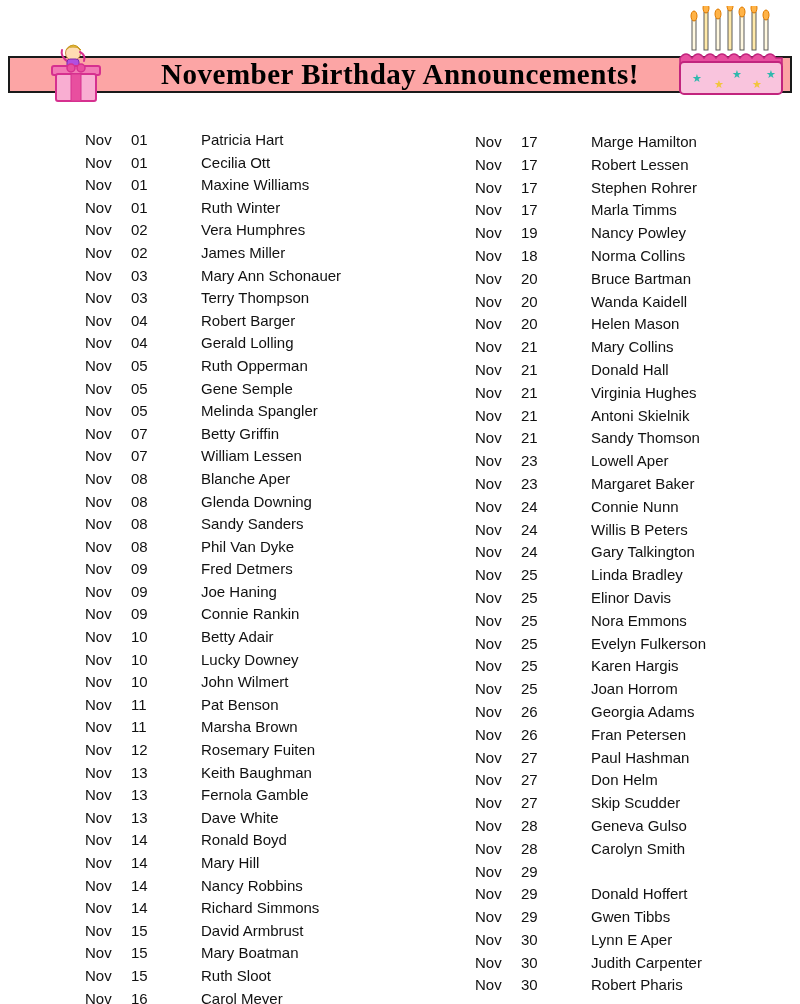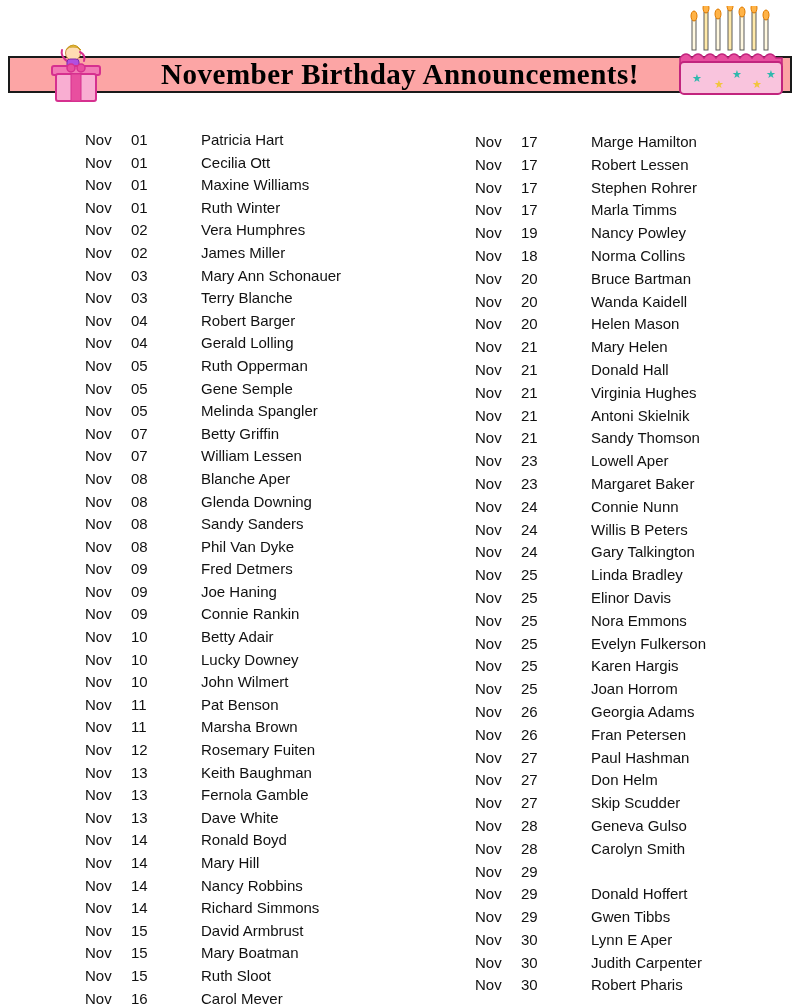--- a/index.html
+++ b/index.html
@@ -166,21 +166,21 @@
         <span class="cell name">James Miller</span>
       </div>
       <div class="row">
         <span class="cell month">Nov</span>
         <span class="cell day">03</span>
         <span class="cell name">Mary Ann Schonauer</span>
       </div>
       <div class="row">
         <span class="cell month">Nov</span>
         <span class="cell day">03</span>
-        <span class="cell name">Terry Blanche</span>
+        <span class="cell name">Terry Thompson</span>
       </div>
       <div class="row">
         <span class="cell month">Nov</span>
         <span class="cell day">04</span>
         <span class="cell name">Robert Barger</span>
       </div>
       <div class="row">
         <span class="cell month">Nov</span>
         <span class="cell day">04</span>
         <span class="cell name">Gerald Lolling</span>
@@ -373,21 +373,21 @@
         <span class="cell name">Wanda Kaidell</span>
       </div>
       <div class="row">
         <span class="cell month">Nov</span>
         <span class="cell day">20</span>
         <span class="cell name">Helen Mason</span>
       </div>
       <div class="row">
         <span class="cell month">Nov</span>
         <span class="cell day">21</span>
-        <span class="cell name">Mary Helen</span>
+        <span class="cell name">Mary Collins</span>
       </div>
       <div class="row">
         <span class="cell month">Nov</span>
         <span class="cell day">21</span>
         <span class="cell name">Donald Hall</span>
       </div>
       <div class="row">
         <span class="cell month">Nov</span>
         <span class="cell day">21</span>
         <span class="cell name">Virginia Hughes</span>

